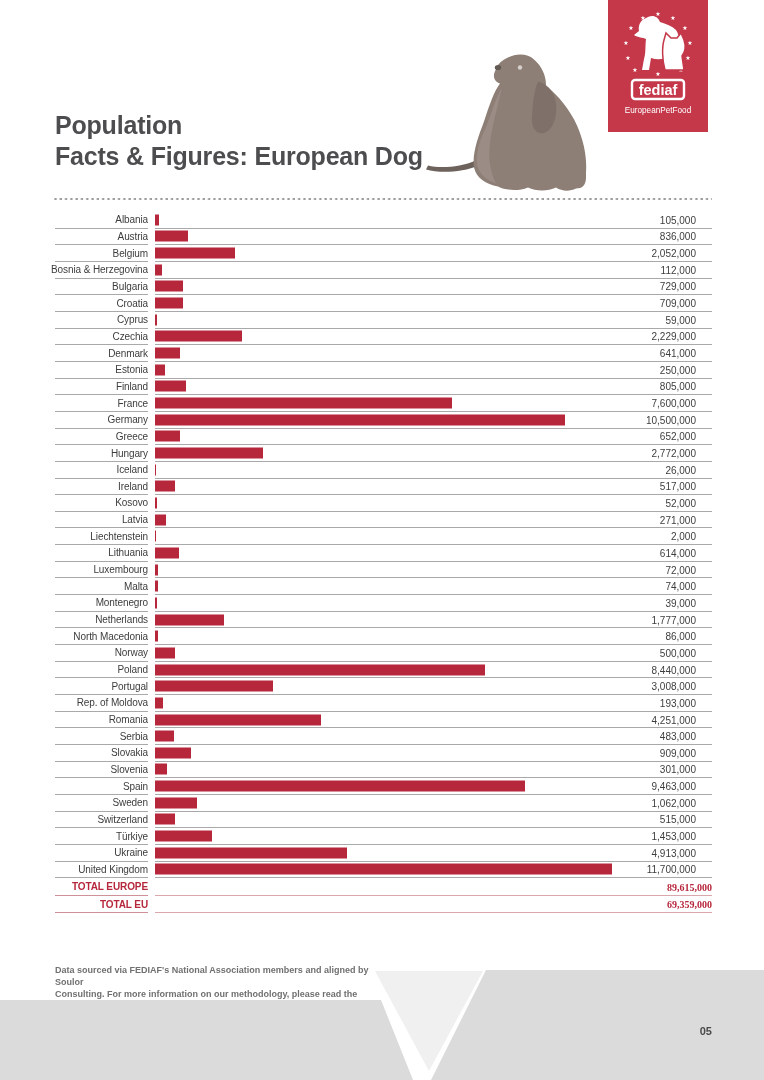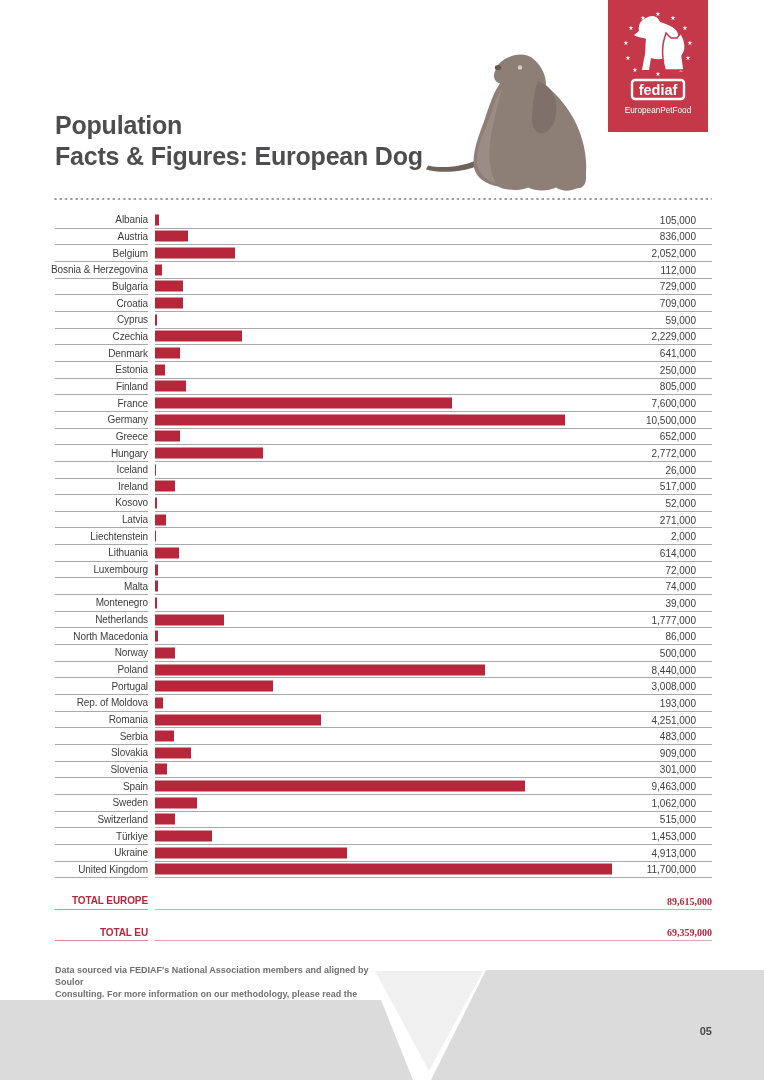--- a/index.html
+++ b/index.html
@@ -21,21 +21,21 @@
   .crow{display:flex;height:16.66px;text-align:right;}
   .crow .lbl{width:93px;display:flex;align-items:center;justify-content:flex-end;
       border-bottom:1px solid #a9a9a9;font-size:10px;color:#3d3d3d;letter-spacing:-0.1px;
       white-space:nowrap;}
   .crow .gap{width:7px;}
   .crow .barcell{flex:1;position:relative;border-bottom:1px solid #a9a9a9;}
   .crow .bar{position:absolute;left:0;top:50%;transform:translateY(-50%);height:11px;}
   .crow .val{position:absolute;right:16px;top:50%;transform:translateY(-50%);
       font-size:10px;color:#3d3d3d;}
 
-  .trow{display:flex;height:17.5px;margin-top:14px;}
+  .trow{display:flex;height:17.5px;}
   .trow .lbl{width:93px;display:flex;align-items:center;justify-content:flex-end;
       border-bottom:1px solid #cf9097;font-size:10px;font-weight:700;letter-spacing:-0.1px;}
   .trow .gap{width:7px;}
   .trow .barcell{flex:1;position:relative;border-bottom:1px solid #d9a7ac;}
   .trow .val{position:absolute;right:0;top:50%;transform:translateY(-50%);
       font-size:10px;font-weight:700;font-family:Liberation Serif, serif;}
 
   
   .footnote{position:absolute;left:55px;top:964px;width:320px;font-size:9px;
       line-height:12px;color:#707070;font-weight:bold;}

